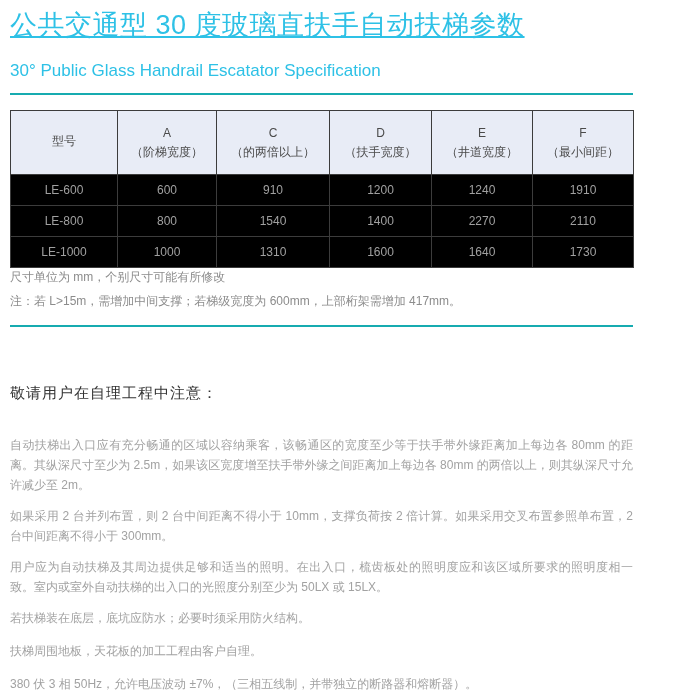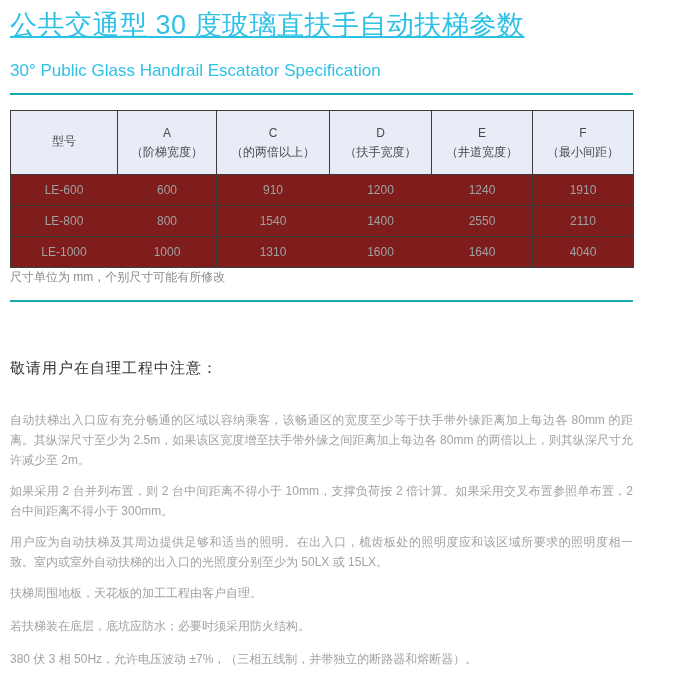--- a/index.html
+++ b/index.html
@@ -44,21 +44,21 @@
     text-align:center;vertical-align:middle;
     font-size:12px;
   }
   table.spec thead th{
     background:var(--table-header-bg);
     height:64px;color:#4a4a4a;font-weight:400;
   }
   table.spec thead .col-code{line-height:17px;}
   table.spec thead .col-label{line-height:17px;margin-top:2px;}
   table.spec tbody td{
-    height:31px;color:#a0a0a0;background:#7f1d1d;
+    height:31px;color:#a0a0a0;background:#000000;
   }
 
   .unit-note{
     font-size:12px;line-height:18px;color:#8c8c8c;
   }
   .note-block{
     margin-top:6px;
     font-size:12px;line-height:19px;color:#8c8c8c;
   }
   .note-line2{padding-left:26px;}
@@ -131,45 +131,46 @@
           <td>910</td>
           <td>1200</td>
           <td>1240</td>
           <td>1910</td>
         </tr>
         <tr>
           <td>LE-800</td>
           <td>800</td>
           <td>1540</td>
           <td>1400</td>
-          <td>2550</td>
+          <td>2270</td>
           <td>2110</td>
         </tr>
         <tr>
           <td>LE-1000</td>
           <td>1000</td>
           <td>1310</td>
           <td>1600</td>
           <td>1640</td>
-          <td>4040</td>
+          <td>1730</td>
         </tr>
       </tbody>
     </table>
 
     <div class="unit-note">尺寸单位为 mm，个别尺寸可能有所修改</div>
     <div class="note-block">
+      <div class="note-line1">注：若 L&gt;15m，需增加中间支撑；若梯级宽度为 600mm，上部桁架需增加 417mm。</div>
     </div>
 
     <div class="divider second"></div>
 
     <div class="attention-heading">敬请用户在自理工程中注意：</div>
 
     <div class="attention-paragraphs">
       <p>自动扶梯出入口应有充分畅通的区域以容纳乘客，该畅通区的宽度至少等于扶手带外缘距离加上每边各 80mm 的距离。其纵深尺寸至少为 2.5m，如果该区宽度增至扶手带外缘之间距离加上每边各 80mm 的两倍以上，则其纵深尺寸允许减少至 2m。</p>
       <p>如果采用 2 台并列布置，则 2 台中间距离不得小于 10mm，支撑负荷按 2 倍计算。如果采用交叉布置参照单布置，2 台中间距离不得小于 300mm。</p>
       <p>用户应为自动扶梯及其周边提供足够和适当的照明。在出入口，梳齿板处的照明度应和该区域所要求的照明度相一致。室内或室外自动扶梯的出入口的光照度分别至少为 50LX 或 15LX。</p>
+      <p class="single">若扶梯装在底层，底坑应防水；必要时须采用防火结构。</p>
       <p class="single">扶梯周围地板，天花板的加工工程由客户自理。</p>
-      <p class="single">若扶梯装在底层，底坑应防水；必要时须采用防火结构。</p>
       <p class="single">380 伏 3 相 50Hz，允许电压波动 ±7%，（三相五线制，并带独立的断路器和熔断器）。</p>
     </div>
 
   </div>
 </div>
 
 </body></html>

